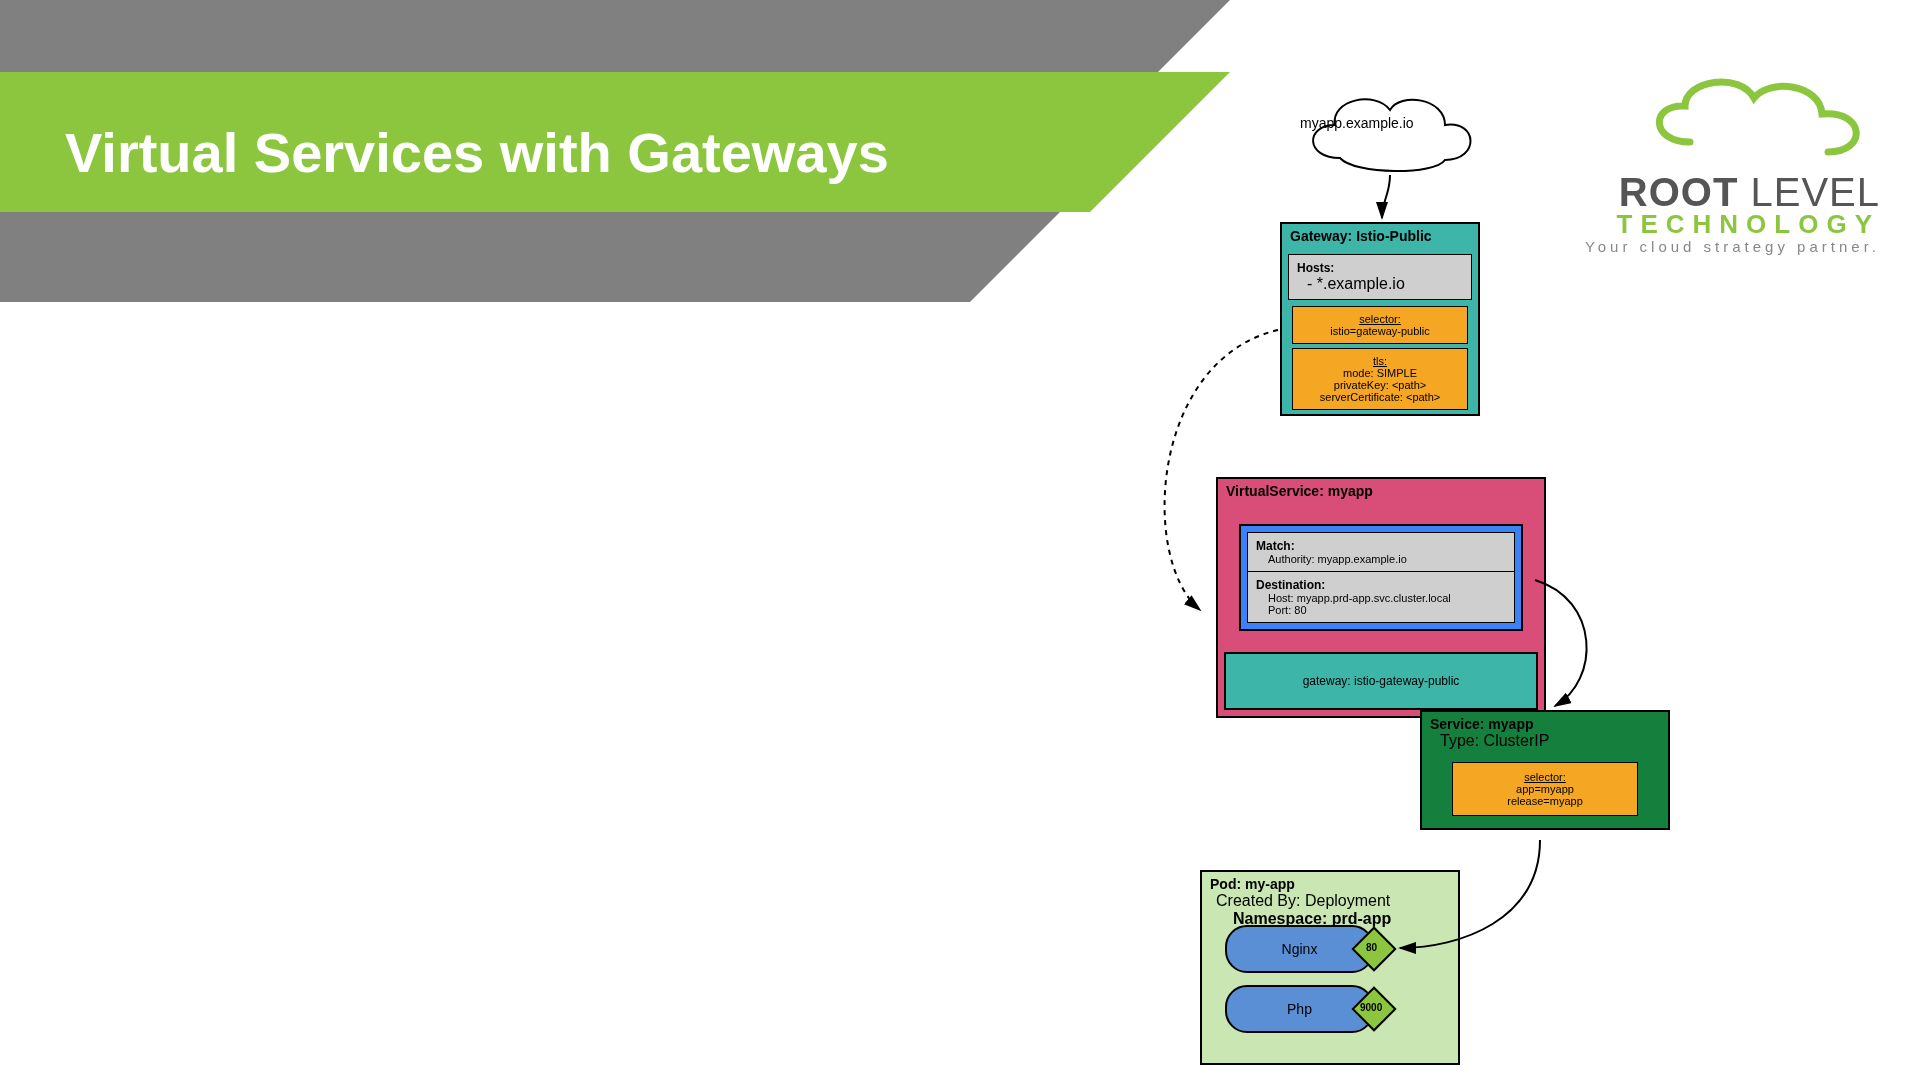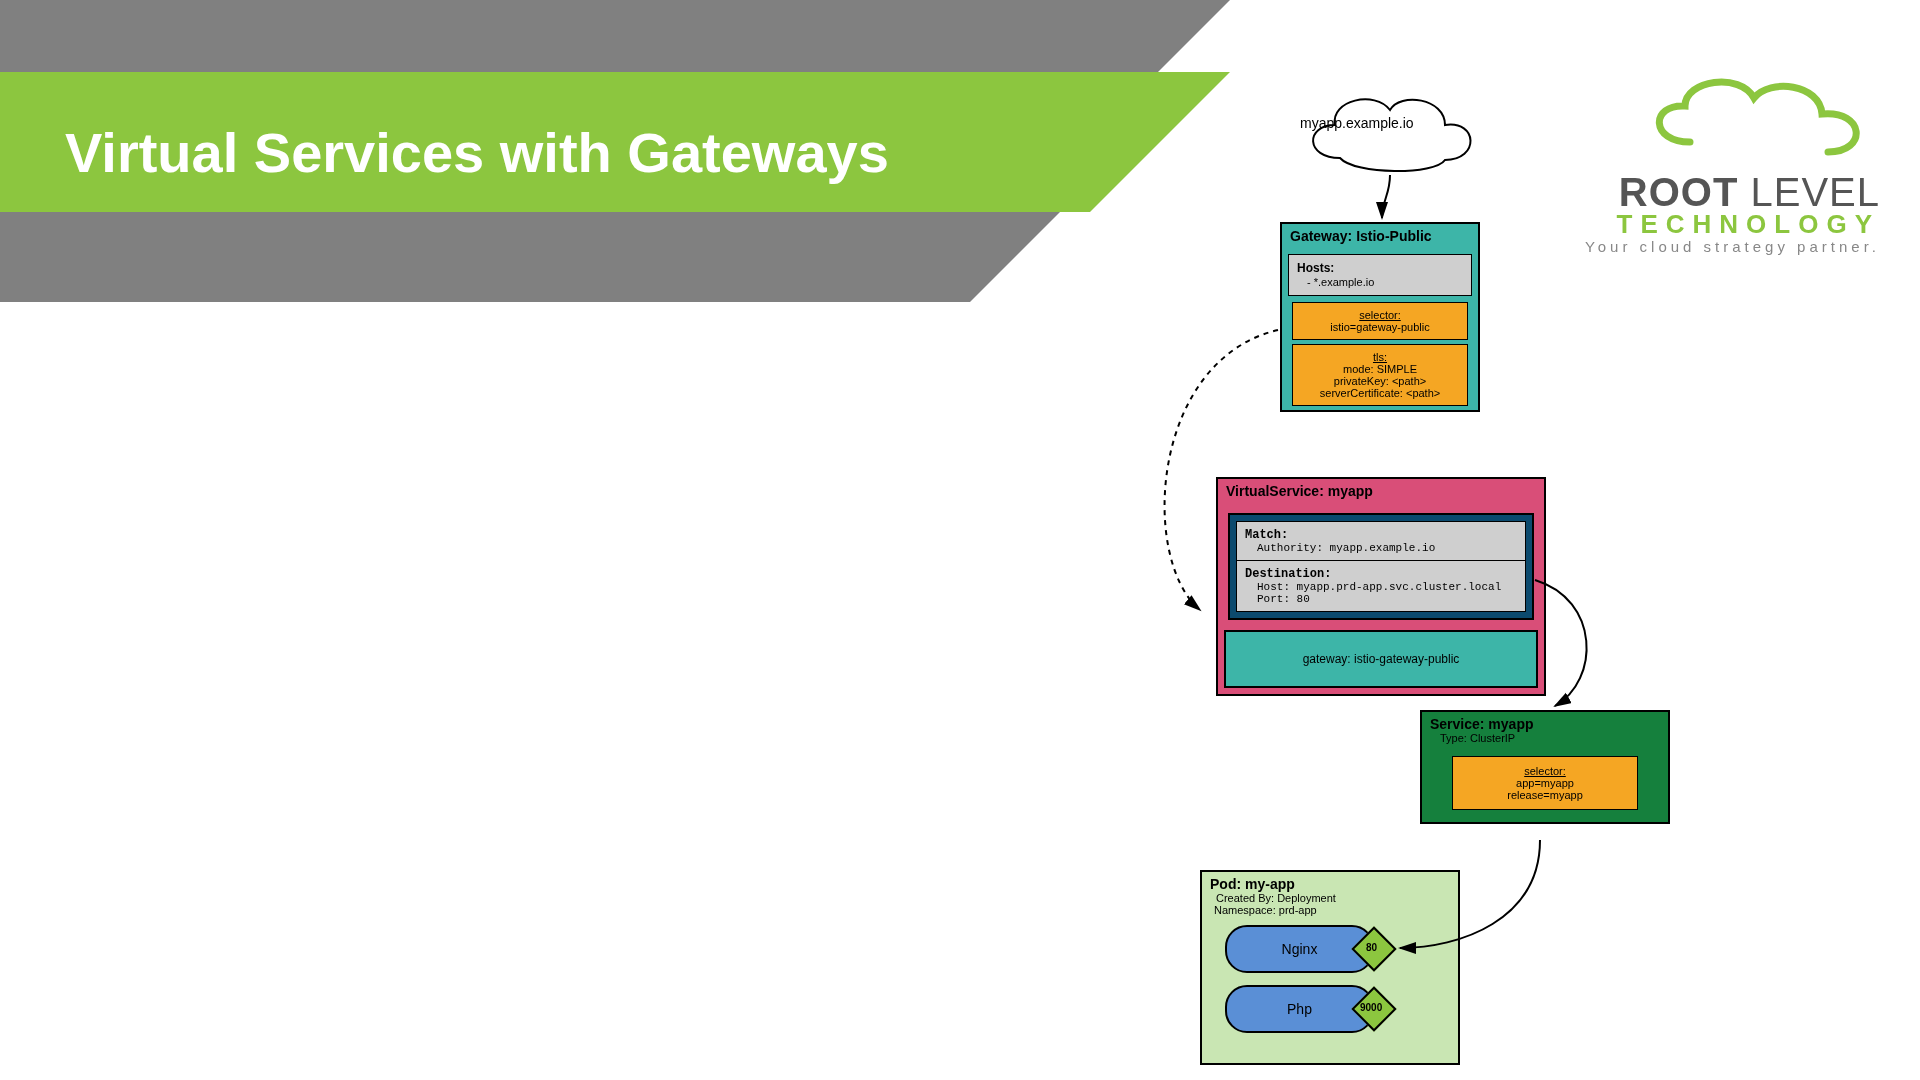--- a/index.html
+++ b/index.html
@@ -17,32 +17,32 @@
   .logo .line1 .thin{font-weight:300;}
   .logo .line2{font-size:26px;font-weight:bold;color:#8cc63f;letter-spacing:8px;margin-top:-6px;}
   .logo .line3{font-size:15px;color:#888;letter-spacing:4px;margin-top:-2px;}
   
   .content{position:absolute;left:150px;top:480px;width:800px;color:#6a6a6a;font-size:34px;font-weight:bold;line-height:1.9;}
   .content .dot{display:inline-block;width:10px;height:10px;border-radius:50%;background:#6a6a6a;vertical-align:middle;margin-right:40px;}
   
   .box{position:absolute;border:2px solid #000;box-sizing:border-box;}
   .hdr{font-size:14px;font-weight:bold;padding:4px 8px;}
   .inner{border:1px solid #000;margin:6px;padding:6px 8px;font-size:12px;}
-  .small{font-size:11px;}
+  .small{font-size:16px;}
   
   .cloudshape{position:absolute;left:1300px;top:80px;width:180px;height:100px;}
   .cloudshape svg{width:100%;height:100%;}
   .cloudtxt{position:absolute;left:1300px;top:115px;width:180px;text-align:left;font-size:14px;}
   
   .gateway{left:1280px;top:222px;width:200px;background:#3db5a8;}
   .gateway .hosts{background:#cfcfcf;}
   .gateway .sel{background:#f5a623;border:1px solid #000;margin:4px 10px;padding:6px;text-align:center;font-size:11px;}
   
   .vs{left:1216px;top:477px;width:330px;background:#d94e78;}
-  .vs .teal{background:#0c4a6e;border:2px solid #000;margin:10px;padding:6px;font-family:Liberation Mono, monospace;}
+  .vs .teal{background:#3b82f6;border:2px solid #000;margin:21px;padding:6px;}
   .vs .match,.vs .dest{background:#cfcfcf;border:1px solid #000;margin:0 0 0 0;padding:6px 8px;font-size:12px;font-weight:bold;}
   .vs .match{border-bottom:0;}
   .vs .sub{font-weight:normal;font-size:11px;display:block;padding-left:12px;}
   .vs .gw{background:#3db5a8;border:2px solid #000;margin:6px;padding:20px;text-align:center;font-size:12px;}
   
   .svc{left:1420px;top:710px;width:250px;background:#15803d;}
   .svc .sel{background:#f5a623;border:1px solid #000;margin:8px 30px 12px;padding:8px;text-align:center;font-size:11px;}
   
   .pod{left:1200px;top:870px;width:260px;height:195px;background:#c9e6b3;}
   .cap{position:absolute;width:145px;height:44px;background:#5a8fd6;border:2px solid #000;border-radius:22px;left:20px;display:flex;align-items:center;justify-content:center;font-size:14px;font-weight:normal;}
@@ -119,21 +119,21 @@
     <div class="sel">
       <u>selector:</u><br>
       <span>app=myapp</span><br>
       <span>release=myapp</span>
     </div>
   </div>
 
   <div class="box pod">
     <div class="hdr" style="padding-bottom:0;">Pod: my-app</div>
     <div class="small" style="padding:0 8px 0 14px;">Created By: Deployment</div>
-    <div class="small" style="padding:0 8px 4px 12px;">Namespace: prd-app</div>
+    <div class="small" style="padding:0 8px 4px 31px;font-weight:bold;">Namespace: prd-app</div>
   </div>
   <div class="cap cap1">Nginx</div>
   <div class="cap cap2">Php</div>
   <div class="diamond" style="left:1358px;top:933px;"></div>
   <div class="dlabel" style="left:1366px;top:942px;">80</div>
   <div class="diamond" style="left:1358px;top:993px;"></div>
   <div class="dlabel" style="left:1360px;top:1002px;">9000</div>
 
   <svg class="arrows">
     <defs>

